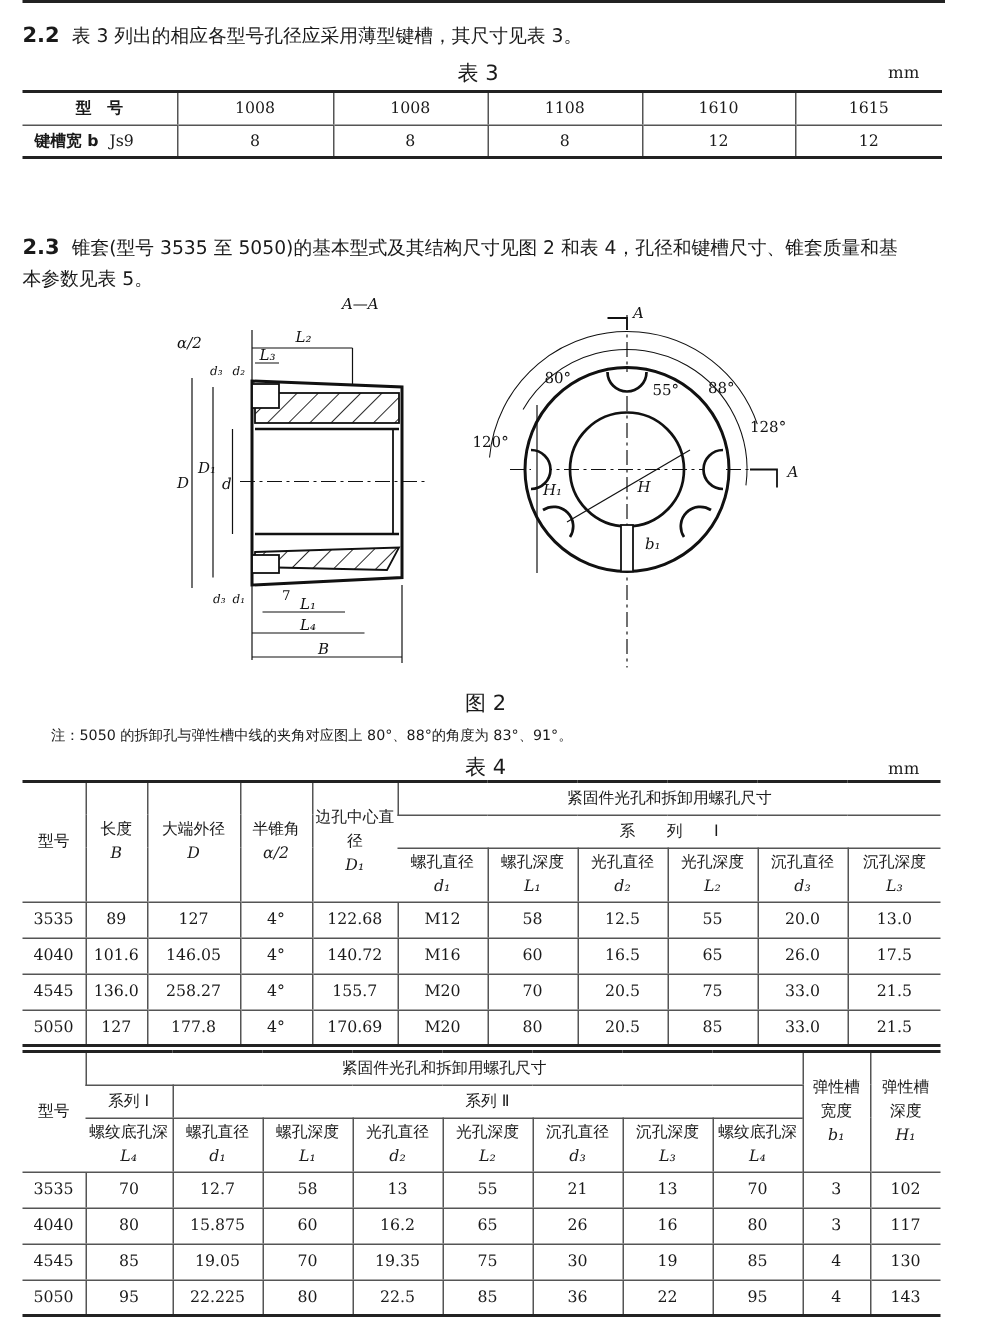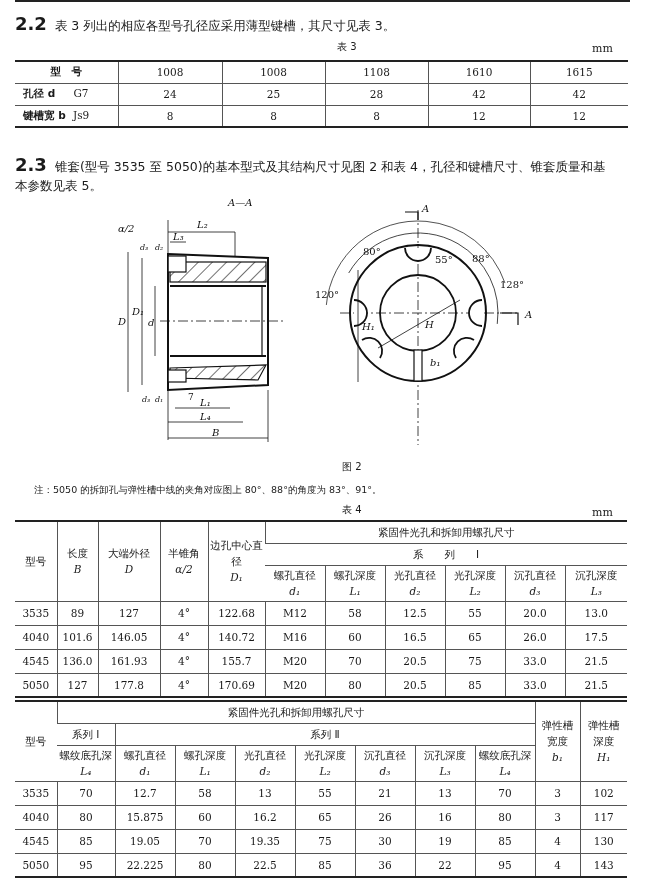--- a/index.html
+++ b/index.html
@@ -1,22 +1,22 @@
 <!DOCTYPE html>
 <html><head>
 <meta charset="utf-8">
 <style>
   * { box-sizing: border-box; margin: 0; padding: 0; }
   html, body { width: 659px; height: 883px; background: #ffffff; overflow: hidden; }
   body { position: relative; font-family: "DejaVu Serif", serif; color: #1a1a1a; font-size: 11px; }
   .abs { position: absolute; }
   .topline { left: 15px; top: 0; width: 615px; height: 2px; background: #222; }
   .para { font-family: "DejaVu Sans", sans-serif; font-size: 12.5px; line-height: 20px; }
-  .para .num { font-weight: bold; margin-right: 8px; font-size: 18px; }
-  .caption { font-family: "DejaVu Sans", sans-serif; font-size: 10px; margin-left: 32px; }
+  .para .num { font-weight: bold; margin-right: 8px; font-size: 14px; }
+  .caption { font-family: "DejaVu Sans", sans-serif; font-size: 14px; }
   .unit { font-family: "DejaVu Serif", serif; font-size: 11px; }
   table { border-collapse: collapse; position: absolute; table-layout: fixed; }
   td { text-align: center; vertical-align: middle; font-size: 10.5px; padding: 0; border-left: 1px solid #555; border-bottom: 1px solid #555; }
   td:first-child { border-left: none; }
   .t3 { left: 15px; top: 60px; width: 613px; border-top: 2px solid #222; border-bottom: 2px solid #222; }
   .t3 td { height: 22px; }
   .t3 td.rh { text-align: left; padding-left: 8px; font-family: "DejaVu Sans", sans-serif; font-weight: bold; font-size: 10.5px; }
   .t4 { left: 15px; width: 612px; border-top: 2px solid #222; border-bottom: 2px solid #222; }
   .t4 td { font-size: 10.5px; }
   .hdr { font-family: "DejaVu Sans", sans-serif; font-size: 10.5px; line-height: 16px; }
@@ -45,28 +45,20 @@
       <col style="width:98px">
     </colgroup>
   <tbody>
       <tr>
     <td class="rh" style="text-align:center;padding-left:0">型　号</td>
     <td>1008</td>
     <td>1008</td>
     <td>1108</td>
     <td>1610</td>
     <td>1615</td>
-  </tr>
-  <tr>
-    <td class="rh"><span>孔径 d</span>&nbsp;&nbsp;&nbsp;&nbsp;&nbsp;<span style="font-weight:normal;font-family:'DejaVu Serif',serif">G7</span></td>
-    <td>24</td>
-    <td>25</td>
-    <td>28</td>
-    <td>42</td>
-    <td>42</td>
   </tr>
   <tr>
     <td class="rh"><span>键槽宽 b</span>&nbsp;&nbsp;<span style="font-weight:normal;font-family:'DejaVu Serif',serif">Js9</span></td>
     <td>8</td>
     <td>8</td>
     <td>8</td>
     <td>12</td>
     <td>12</td>
   </tr>
 </tbody>
@@ -223,21 +215,21 @@
         <td>M16</td>
         <td>60</td>
         <td>16.5</td>
         <td>65</td>
         <td>26.0</td>
         <td>17.5</td>
   </tr>
   <tr style="height:24px">
     <td>4545</td>
         <td>136.0</td>
-        <td>161.93</td>
+        <td>258.27</td>
         <td>4°</td>
         <td>155.7</td>
         <td>M20</td>
         <td>70</td>
         <td>20.5</td>
         <td>75</td>
         <td>33.0</td>
         <td>21.5</td>
   </tr>
   <tr style="height:24px">

